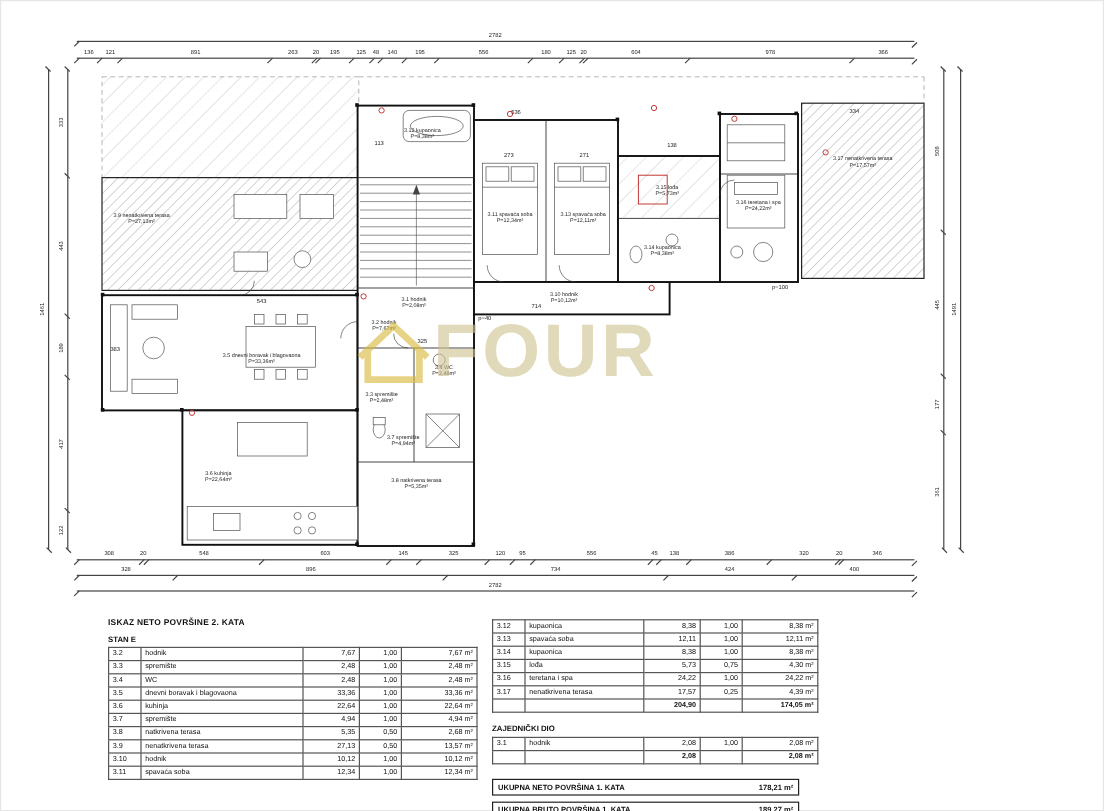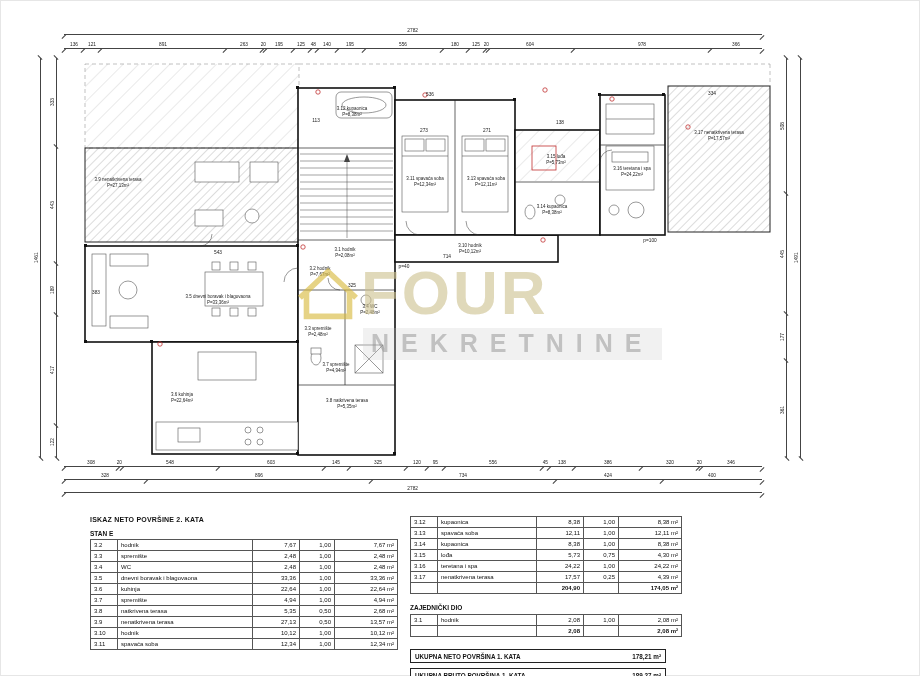--- a/index.html
+++ b/index.html
@@ -495,21 +495,20 @@
       </div>
   </div>
 
   <div class="watermark">
     <div class="wm-top">
       <svg width="66" height="58" viewBox="0 0 70 62">
         <path d="M5 36 L35 8 L65 36 M12 31 V56 H58 V31" fill="none" stroke="#d8b93c" stroke-width="6"></path>
       </svg>
       <span class="wm-brand">FOUR</span>
     </div>
-    <div class="wm-sub">NEKRETNINE</div>
   </div>
 
   <div class="tables-left">
     <div class="tbl-title">ISKAZ NETO POVRŠINE 2. KATA</div>
     <div class="tbl-sub">STAN E</div>
     <table class="tbl">
       <tbody>
         <tr>
             <td class="c-code">3.2</td>
             <td class="c-name">hodnik</td>

